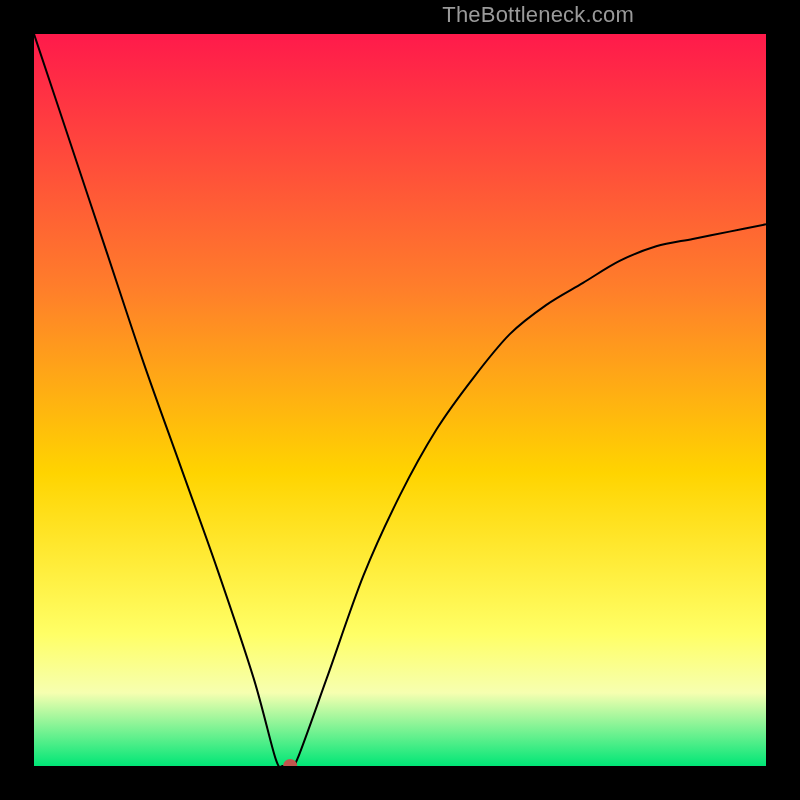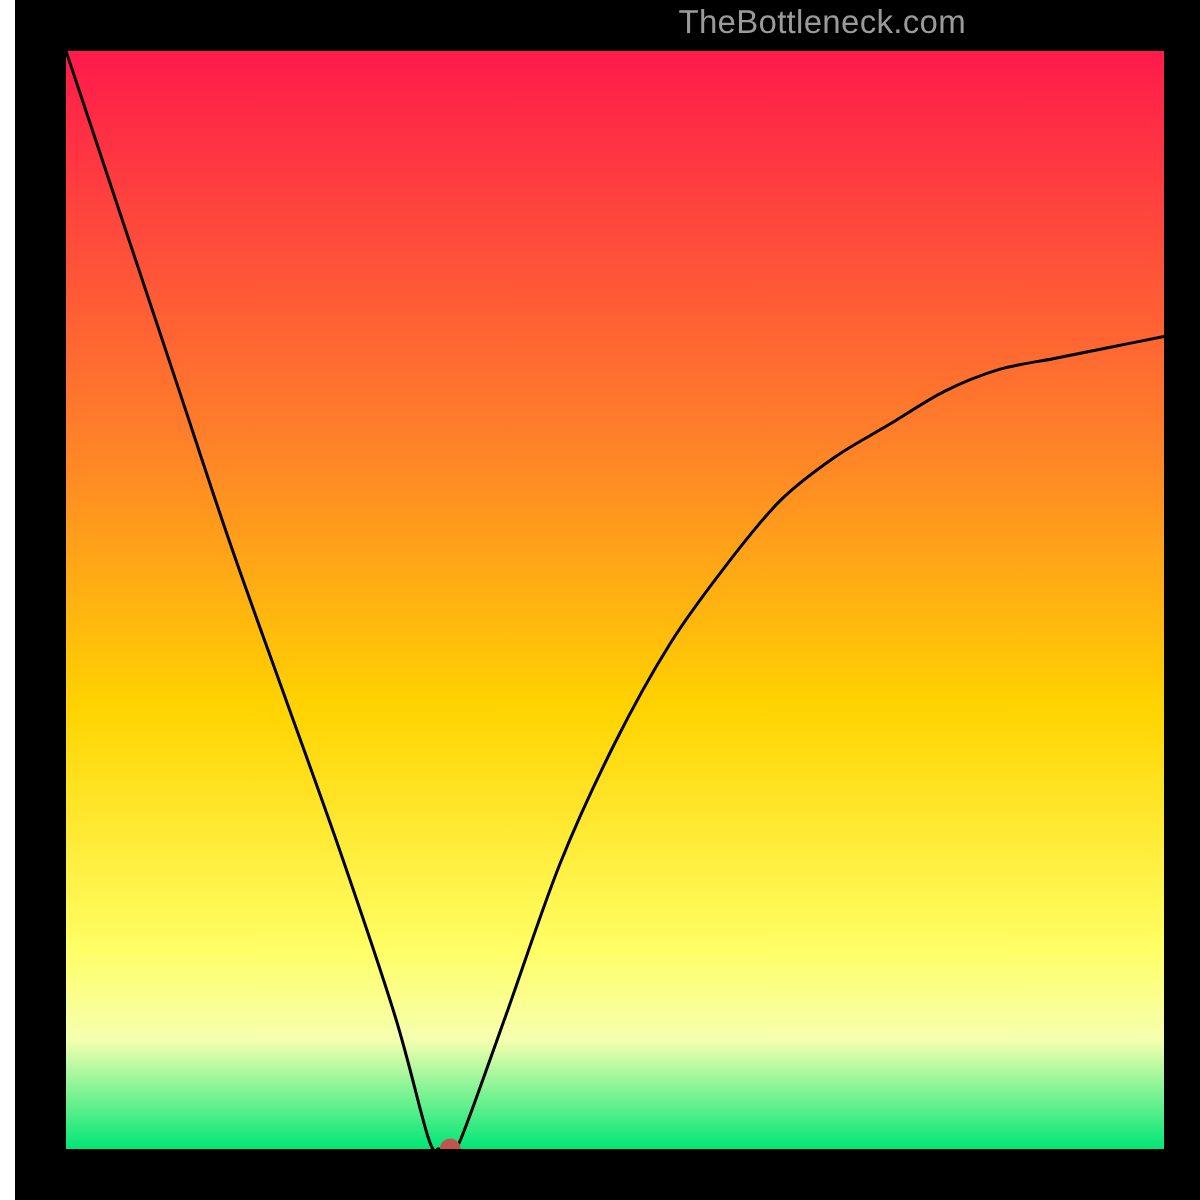--- a/index.html
+++ b/index.html
@@ -7,21 +7,20 @@
     padding: 0;
     width: 800px;
     height: 800px;
     background: #ffffff;
     font-family: Arial, Helvetica, sans-serif;
   }
   .frame {
     position: relative;
     width: 644px;
     height: 800px;
-    padding-left: 10px;
   }
   .watermark {
     position: absolute;
     top: 2px;
     right: 10px;
     font-size: 22px;
     color: #9a9a9a;
     font-weight: 400;
     letter-spacing: 0.2px;
     z-index: 10;

